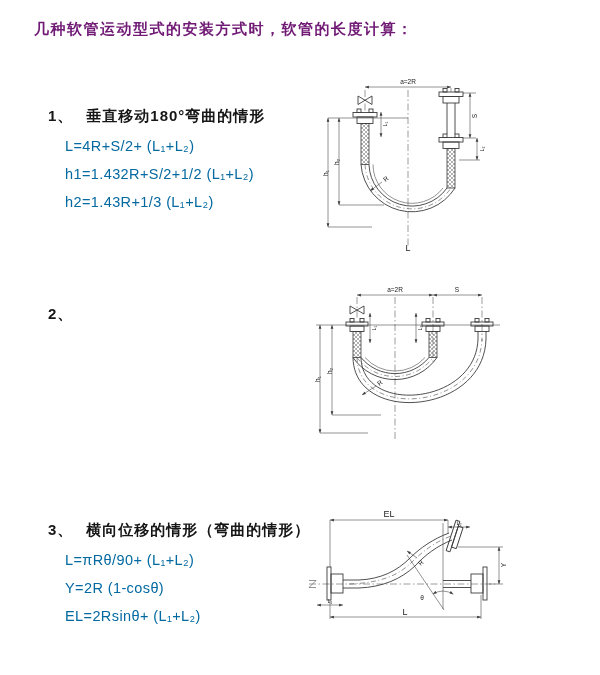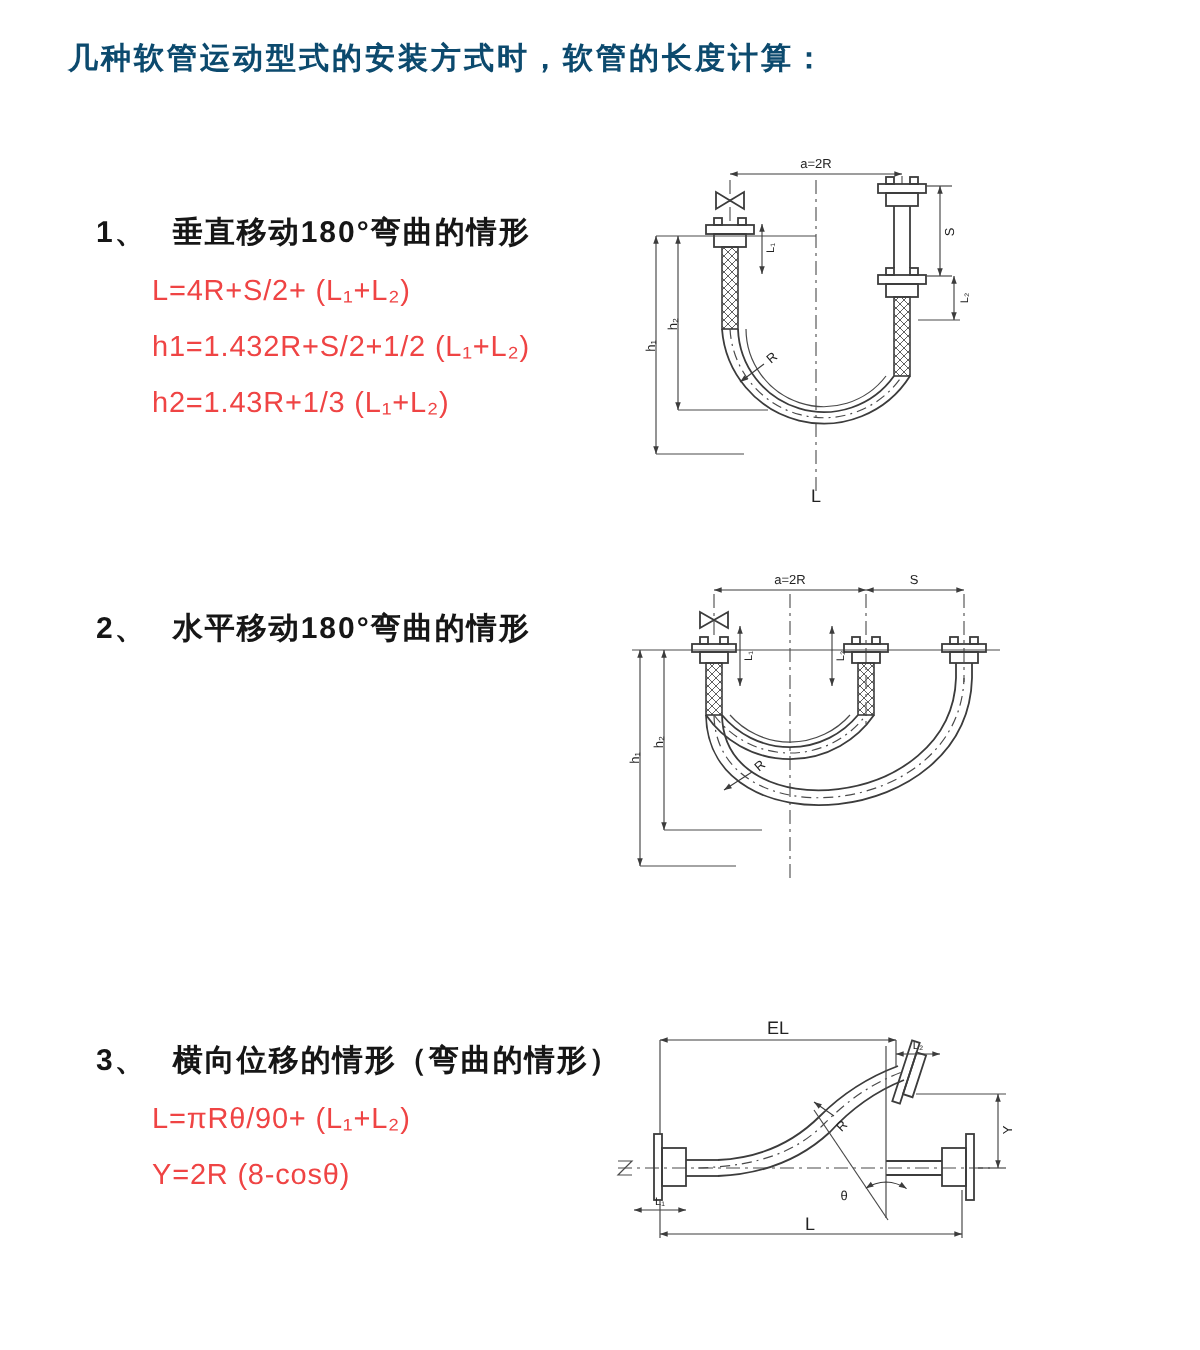--- a/index.html
+++ b/index.html
@@ -3,25 +3,25 @@
 <meta charset="utf-8">
 <style>
   html,body{margin:0;padding:0;}
   body{
     width:600px;height:675px;position:relative;background:#ffffff;
     font-family:"Liberation Sans","DejaVu Sans",sans-serif;
     color:#1f1f1f;overflow:hidden;
   }
   .page-title{
     position:absolute;left:34px;top:20px;
-    font-size:15px;font-weight:bold;letter-spacing:1.5px;color:#0c4a6e;
+    font-size:15px;font-weight:bold;letter-spacing:1.5px;color:#701a75;
   }
   .section{position:absolute;left:48px;}
   .sec-head{display:flex;gap:13px;font-size:15px;font-weight:bold;color:#161616;letter-spacing:1px;}
-  .formula{margin-left:28px;margin-top:12px;font-size:14.5px;color:#ef4444;letter-spacing:.4px;}
+  .formula{margin-left:17px;margin-top:12px;font-size:14.5px;color:#0369a1;letter-spacing:.4px;}
   #sec1{top:107px;}
   #sec2{top:305px;}
   #sec3{top:521px;}
   .diag{position:absolute;}
   #d1{left:306px;top:76px;}
   #d2{left:306px;top:283px;}
   #d3{left:303px;top:505px;}
   svg{display:block;}
   .ln{stroke:#3c3c3c;stroke-width:.9;fill:none;}
   .thin{stroke:#4a4a4a;stroke-width:.6;fill:none;}
@@ -44,31 +44,31 @@
     <span>垂直移动180°弯曲的情形</span>
   </div>
   <div class="formula">L=4R+S/2+ (L₁+L₂)</div>
   <div class="formula">h1=1.432R+S/2+1/2 (L₁+L₂)</div>
   <div class="formula">h2=1.43R+1/3 (L₁+L₂)</div>
 </div>
 
 <div class="section" id="sec2">
   <div class="sec-head">
     <span>2、</span>
-    <span>水平移动180°弯曲的情形</span>
   </div>
 </div>
 
 <div class="section" id="sec3">
   <div class="sec-head">
     <span>3、</span>
     <span>横向位移的情形（弯曲的情形）</span>
   </div>
   <div class="formula">L=πRθ/90+ (L₁+L₂)</div>
-  <div class="formula">Y=2R (8-cosθ)</div>
+  <div class="formula">Y=2R (1-cosθ)</div>
+  <div class="formula">EL=2Rsinθ+ (L₁+L₂)</div>
 </div>
 
 <svg id="d1" class="diag" width="190" height="180" viewBox="0 0 190 180">
   <defs>
     <pattern id="b1" width="4" height="4" patternUnits="userSpaceOnUse">
       <path d="M0,4 L4,0 M0,0 L4,4" stroke="#606060" stroke-width="0.5"></path>
     </pattern>
     <marker id="a1" viewBox="0 0 8 6" markerWidth="8" markerHeight="6" refX="7.5" refY="3" orient="auto-start-reverse">
       <path d="M0.5,0.5 L7.5,3 L0.5,5.5 Z" fill="#3c3c3c"></path>
     </marker>

